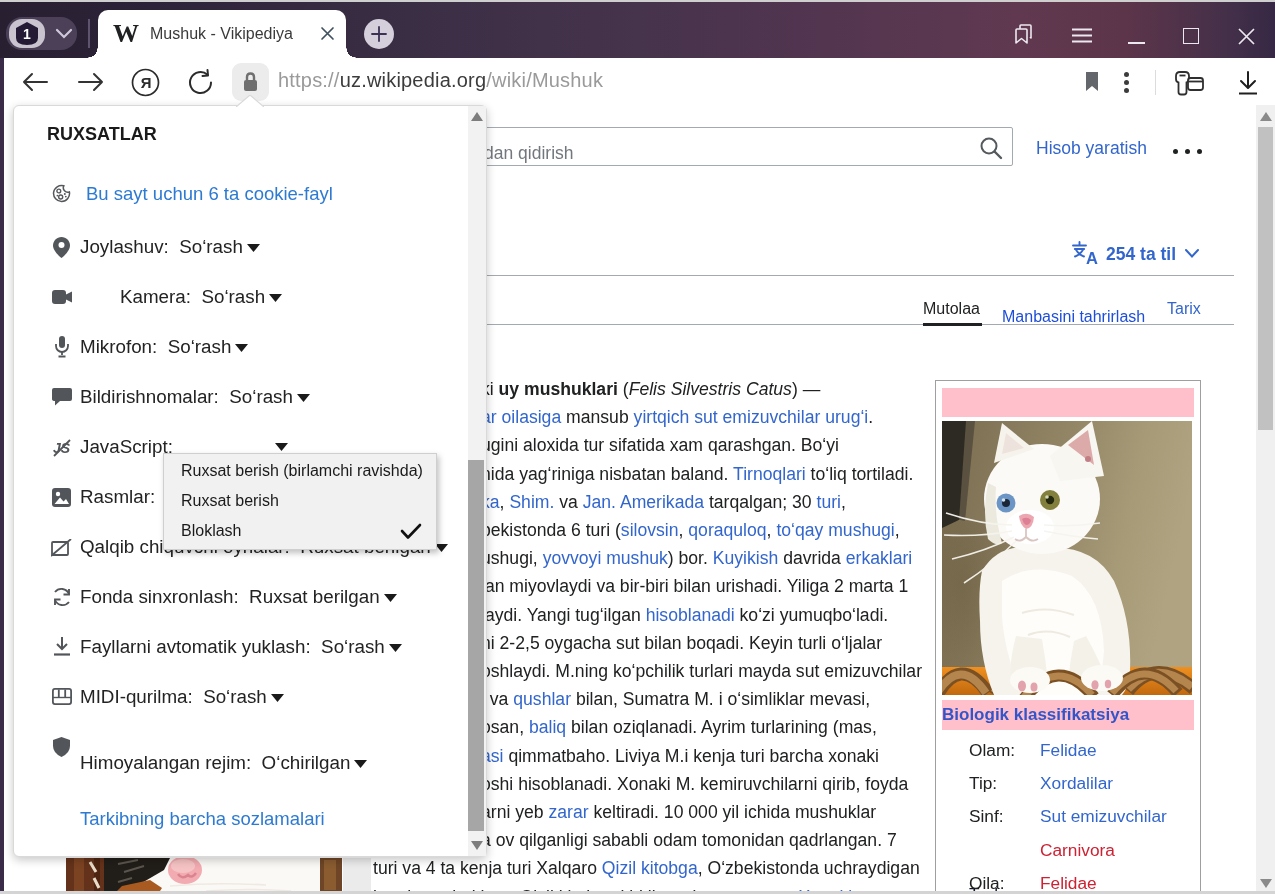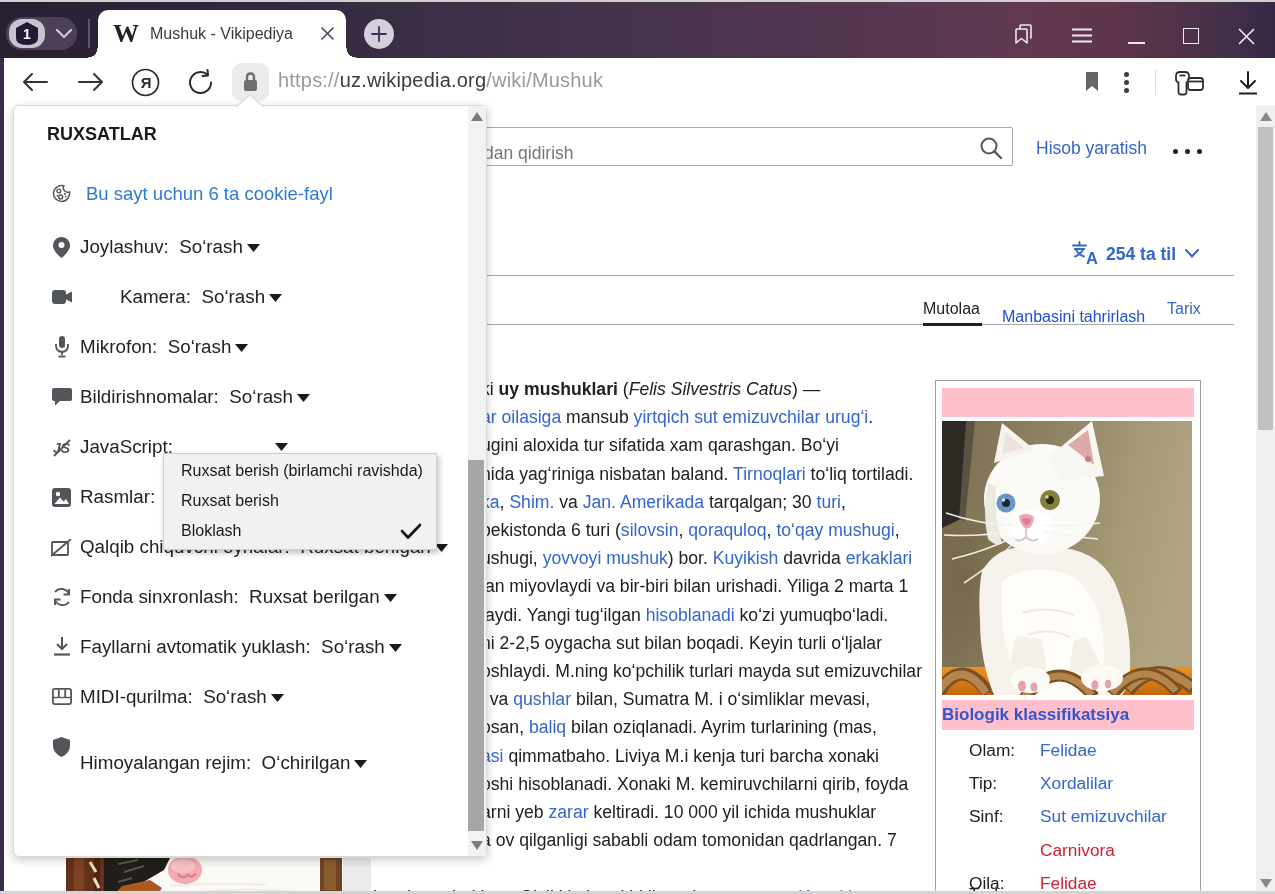--- a/index.html
+++ b/index.html
@@ -135,20 +135,21 @@
   <div class="ln" style="top:572px;">lan miyovlaydi va bir-biri bilan urishadi. Yiliga 2 marta 1</div>
   <div class="ln" style="top:601px;">laydi. Yangi tug‘ilgan <a>hisoblanadi</a> ko‘zi yumuqbo‘ladi.</div>
   <div class="ln" style="top:629px;">ni 2-2,5 oygacha sut bilan boqadi. Keyin turli o‘ljalar</div>
   <div class="ln" style="top:657px;">oshlaydi. M.ning ko‘pchilik turlari mayda sut emizuvchilar</div>
   <div class="ln" style="top:685px;">i va <a>qushlar</a> bilan, Sumatra M. i o‘simliklar mevasi,</div>
   <div class="ln" style="top:713px;">osan, <a>baliq</a> bilan oziqlanadi. Ayrim turlarining (mas,</div>
   <div class="ln" style="top:742px;"><a>asi</a> qimmatbaho. Liviya M.i kenja turi barcha xonaki</div>
   <div class="ln" style="top:770px;">oshi hisoblanadi. Xonaki M. kemiruvchilarni qirib, foyda</div>
   <div class="ln" style="top:798px;">arni yeb <a>zarar</a> keltiradi. 10 000 yil ichida mushuklar</div>
   <div class="ln" style="top:826px;">a ov qilganligi sababli odam tomonidan qadrlangan. 7</div>
+  <div class="ln" style="top:854px;left:373px;">turi va 4 ta kenja turi Xalqaro <a>Qizil kitobga</a>, O‘zbekistonda uchraydigan</div>
   <div class="ln" style="top:883px;left:373px;">barcha turlari ham Qizil kitobga kiritilgan (yana qarang <a>Xonaki</a></div>
 
   <div class="abs" style="left:343px;top:858px;width:28px;height:36px;background:#ebebeb;"></div>
   <svg class="abs" style="left:66px;top:858px;" width="276" height="36" viewBox="0 0 276 36">
     <rect width="276" height="36" fill="#fbf9f6"></rect>
     <rect x="0" y="0" width="50" height="36" fill="#64321a"></rect>
     <rect x="8" y="0" width="10" height="36" fill="#7c4322"></rect>
     <rect x="28" y="0" width="6" height="36" fill="#4e2410"></rect>
     <path d="M24 4 L30 14 M28 20 L33 30" stroke="#e8dcc8" stroke-width="3"></path>
     <rect x="50" y="0" width="14" height="36" fill="#8a4f22"></rect>
@@ -383,20 +384,21 @@
         <polygon points="0,0 13,0 6.5,8" fill="#1a1a1a"></polygon>
       </svg></div>
 
   <svg class="abs" style="left:53px;top:737px;" width="17" height="20" viewBox="0 0 17 20">
     <path d="M8.5 0 L17 3 L17 9 Q17 16 8.5 20 Q0 16 0 9 L0 3 Z" fill="#52565a"></path>
   </svg>
   <div class="prow" style="top:733px;margin-top:16px;">Himoyalangan rejim:&nbsp;&nbsp;O‘chirilgan<svg width="13" height="9" viewBox="0 0 13 9">
         <polygon points="0,0 13,0 6.5,8" fill="#1a1a1a"></polygon>
       </svg></div>
 
+  <div class="abs" style="left:80px;top:808px;font-size:18.5px;color:#2d7ad2;">Tarkibning barcha sozlamalari</div>
 
   <div class="abs" style="left:468px;top:106px;width:18px;height:750px;background:#f2f2f2;"></div>
   <svg class="abs" style="left:471px;top:112px;" width="12" height="9" viewBox="0 0 12 9">
       <polygon points="6,0 12,9 0,9" fill="#7d7d7d"></polygon>
     </svg>
   <div class="abs" style="left:468px;top:460px;width:16px;height:371px;background:#a6a6a6;"></div>
   <svg class="abs" style="left:471px;top:841px;" width="12" height="9" viewBox="0 0 12 9">
       <polygon points="0,0 12,0 6,9" fill="#7d7d7d"></polygon>
     </svg>
 

